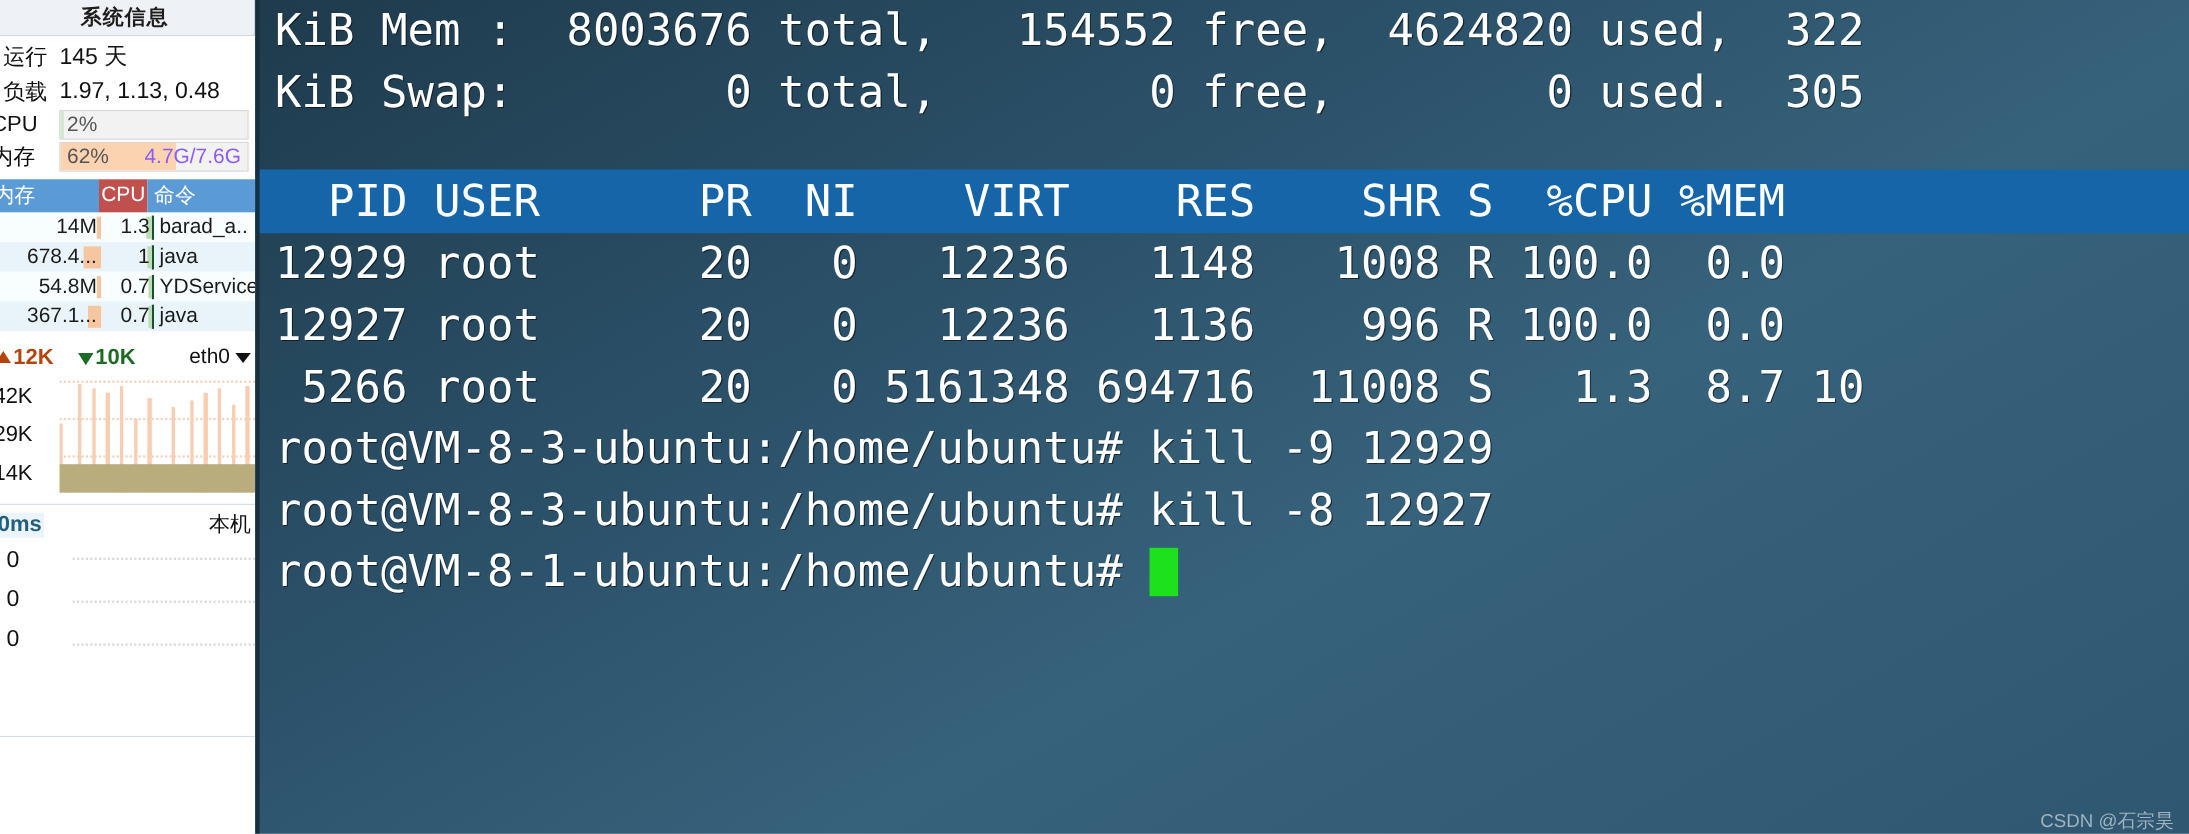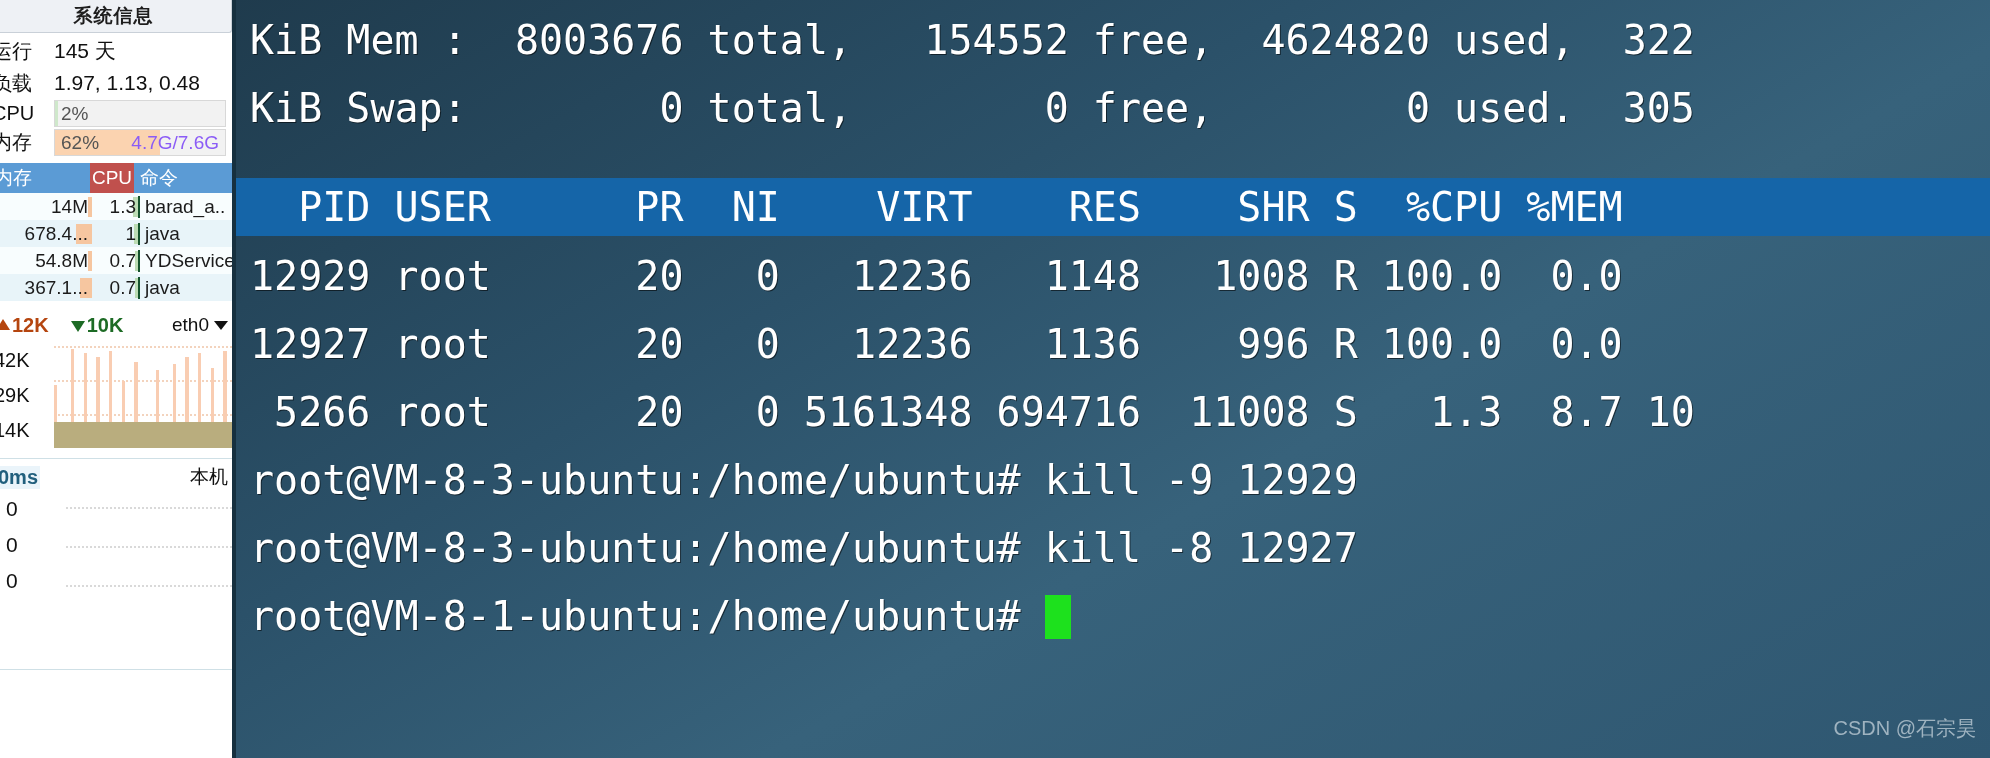--- a/index.html
+++ b/index.html
@@ -29,20 +29,21 @@
     border-radius:0 0 3px 3px;
     display:flex;align-items:center;justify-content:center;
     font-size:19px;color:#1d1d1d;font-weight:600;
     letter-spacing:1px;
   }
   .stat-rows{padding:2px 0 0 0;}
   .stat-row{
     display:flex;align-items:center;
     height:32px;
     padding-left:0px;
+    text-align:center;
   }
   .stat-label{
     width:62px;flex:0 0 62px;
     font-size:20px;color:#111;
     margin-left:-8px;
     white-space:nowrap;
   }
   .stat-value{
     font-size:21px;color:#111;white-space:nowrap;
   }
@@ -198,44 +199,43 @@
   .term-inner{
     padding:0 0 0 18px;
     color:#ffffff;
   }
   .term-line{
     font-size:40px;
     line-height:56px;
     white-space:pre;
     letter-spacing:0px;
     text-shadow:1px 1px 0 rgba(0,0,0,.55);
-    margin-top:12px;
   }
   .term-spacer{height:42px;}
   .term-header-row{
     background:#1565a8;
     font-size:40px;
     line-height:58px;
     white-space:pre;
     color:#ffffff;
     text-shadow:none;
     padding-left:18px;
     margin-left:-18px;
     margin-right:0;
   }
   .cursor-block{
     display:inline-block;
     width:26px;height:44px;
     background:#1de11d;
     vertical-align:-9px;
   }
   .watermark{
-    position:absolute;right:14px;bottom:16px;
+    position:absolute;right:14px;bottom:0;
     font-family:"Liberation Sans",sans-serif;
-    font-size:20px;color:#9fb3c0;
+    font-size:17px;color:#9fb3c0;
     text-shadow:none;
   }
   .term-divider{
     position:absolute;left:0;top:0;bottom:0;width:4px;
     background:#16303f;
   }
 </style>
 </head>
 <body>
 

